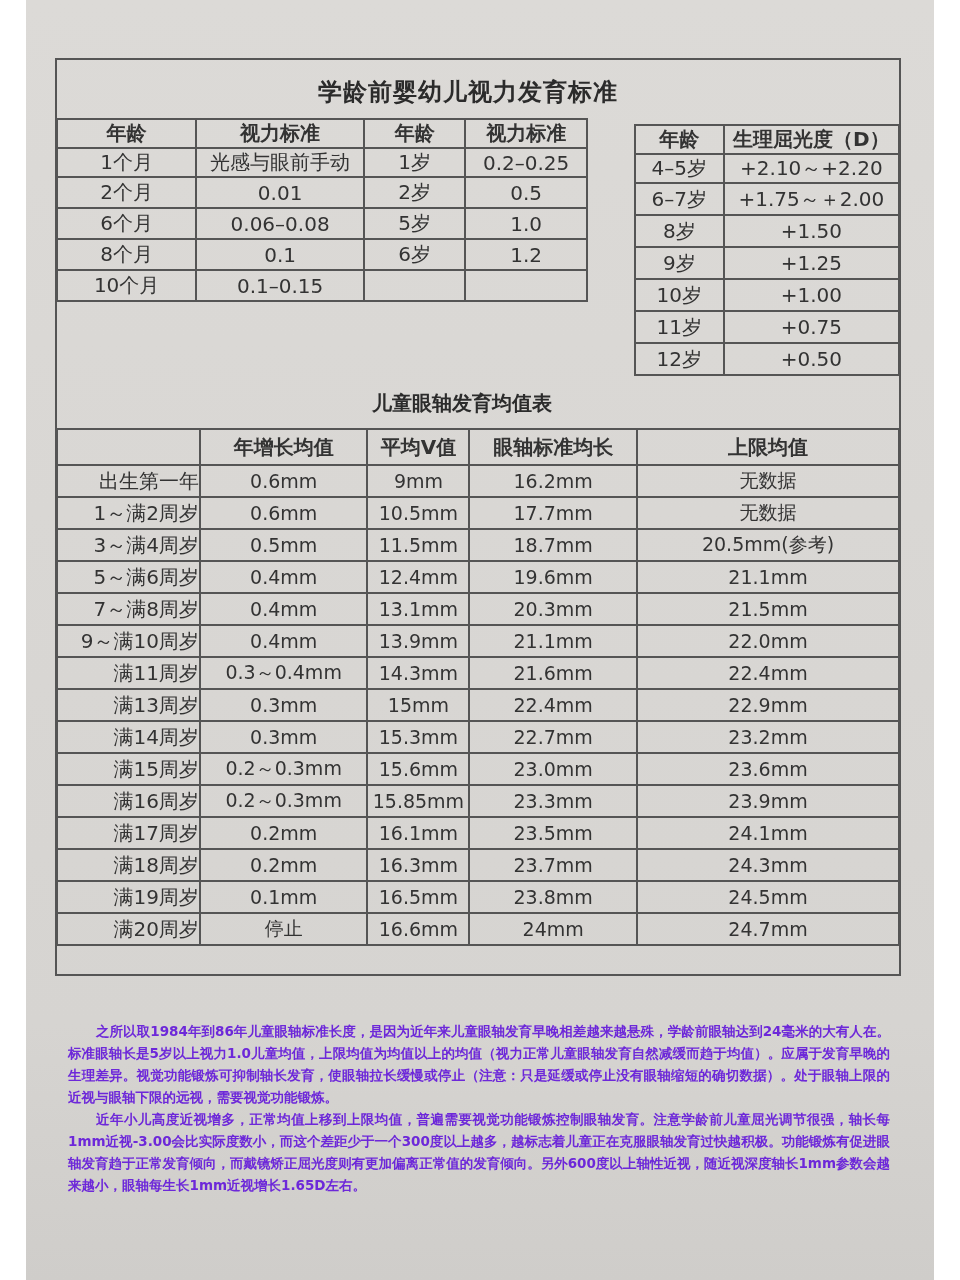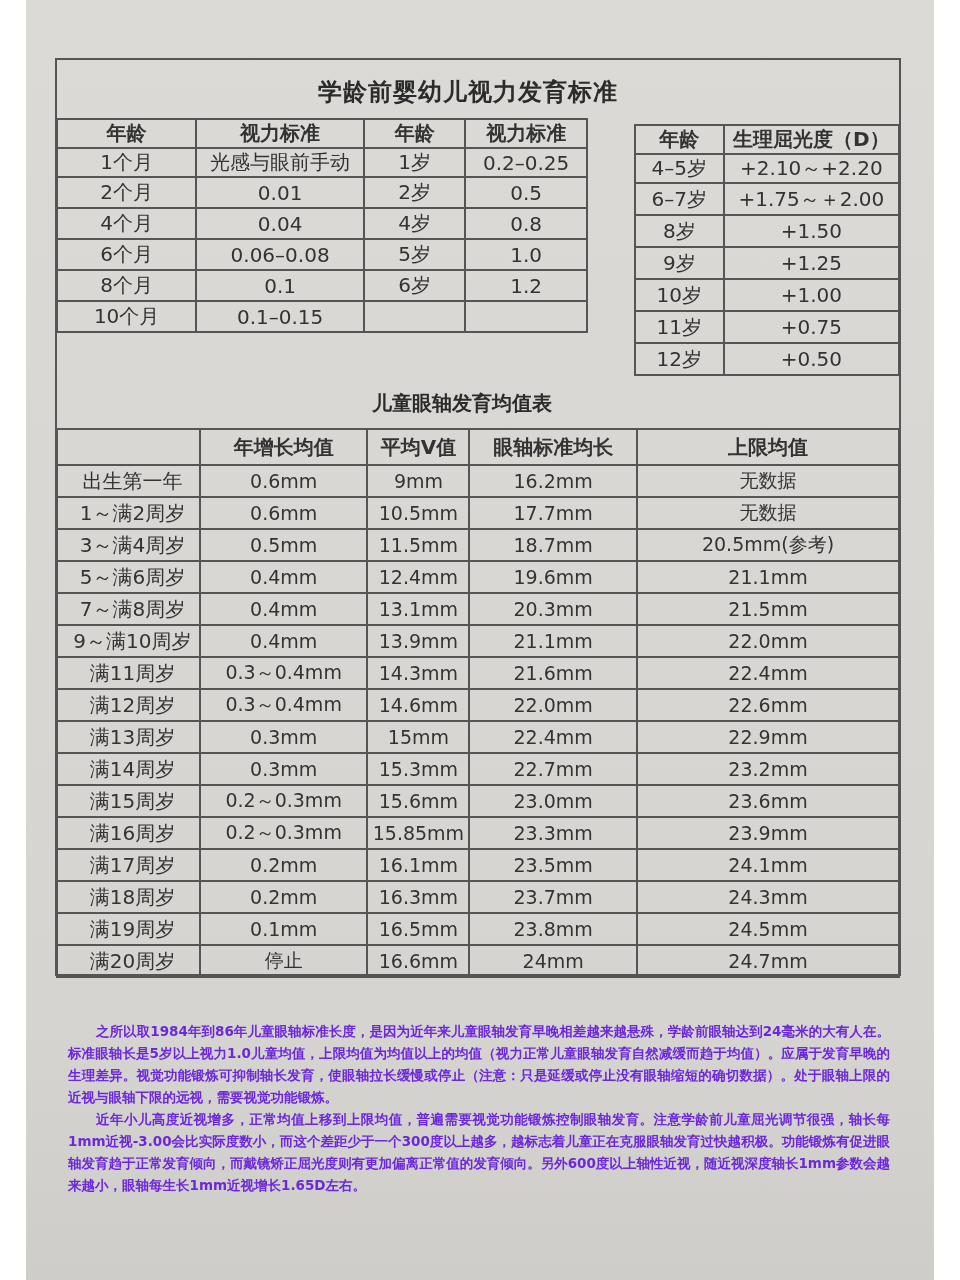--- a/index.html
+++ b/index.html
@@ -36,21 +36,21 @@
   #t2 col.c1 { width: 90px; } #t2 col.c2 { width: 176px; }
   #t2 tr { height: 32px; }
   #t2 tr.r1, #t2 tr.h { height: 29px; }
   .title2 {
     position: absolute; left: 372px; top: 390px; font-size: 20px; font-weight: bold; color: #2b2b2b;
   }
   #t3 { left: 56px; top: 428px; width: 844px; }
   #t3 col.c1 { width: 143px; } #t3 col.c2 { width: 168px; } #t3 col.c3 { width: 102px; } #t3 col.c4 { width: 168px; } #t3 col.c5 { width: 263px; }
   #t3 tr { height: 32px; }
   #t3 tr.h { height: 36px; }
-  #t3 td.age { font-size: 20px; text-align: center; padding-left: 8px; }
+  #t3 td.age { font-size: 20px; text-align: right; padding-left: 8px; }
   #t3 td { font-size: 19px; }
   .note {
     position: absolute; left: 68px; top: 1020px; width: 822px;
     font-size: 13.5px; line-height: 22px; color: #6d28d9; font-weight: bold;
   }
   .note p { margin: 0; text-indent: 28px; text-align: justify; }
 </style>
 </head>
 <body>
 
@@ -79,26 +79,20 @@
     <td>1个月</td>
     <td>光感与眼前手动</td>
     <td>1岁</td>
     <td>0.2–0.25</td>
   </tr>
   <tr>
     <td>2个月</td>
     <td>0.01</td>
     <td>2岁</td>
     <td>0.5</td>
-  </tr>
-  <tr>
-    <td>4个月</td>
-    <td>0.04</td>
-    <td>4岁</td>
-    <td>0.8</td>
   </tr>
   <tr>
     <td>6个月</td>
     <td>0.06–0.08</td>
     <td>5岁</td>
     <td>1.0</td>
   </tr>
   <tr>
     <td>8个月</td>
     <td>0.1</td>
@@ -216,27 +210,20 @@
         <td>22.0mm</td>
       </tr>
   <tr>
         <td class="age">满11周岁</td>
         <td>0.3～0.4mm</td>
         <td>14.3mm</td>
         <td>21.6mm</td>
         <td>22.4mm</td>
       </tr>
   <tr>
-        <td class="age">满12周岁</td>
-        <td>0.3～0.4mm</td>
-        <td>14.6mm</td>
-        <td>22.0mm</td>
-        <td>22.6mm</td>
-      </tr>
-  <tr>
         <td class="age">满13周岁</td>
         <td>0.3mm</td>
         <td>15mm</td>
         <td>22.4mm</td>
         <td>22.9mm</td>
       </tr>
   <tr>
         <td class="age">满14周岁</td>
         <td>0.3mm</td>
         <td>15.3mm</td>

